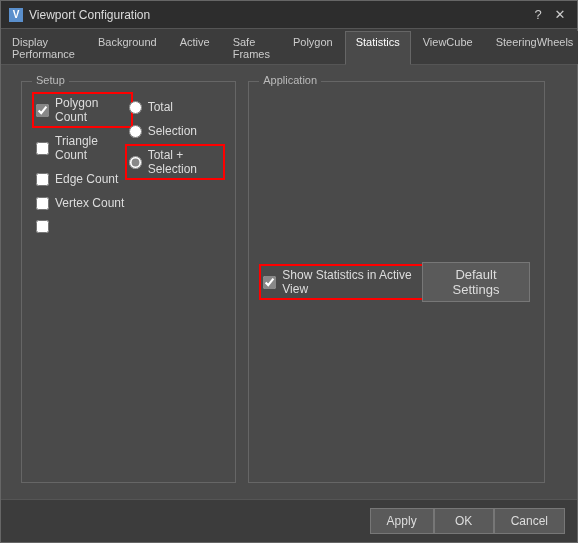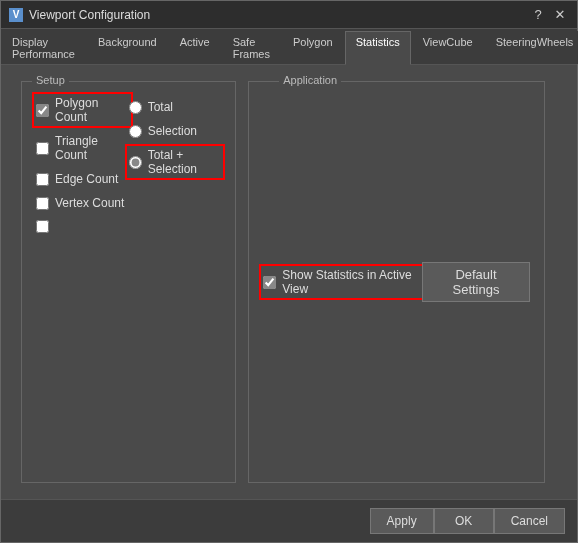--- a/index.html
+++ b/index.html
@@ -171,21 +171,20 @@
       align-items: center;
     }
     .application-group-title {
       position: absolute;
       top: -8px;
       left: 10px;
       background: #4a4a4a;
       padding: 0 4px;
       font-size: 11px;
       color: #bbb;
-      margin-left: 20px;
     }
 
     .app-inner {
       display: flex;
       justify-content: space-between;
       align-items: center;
       width: 100%;
       margin-top: 4px;
     }
 

